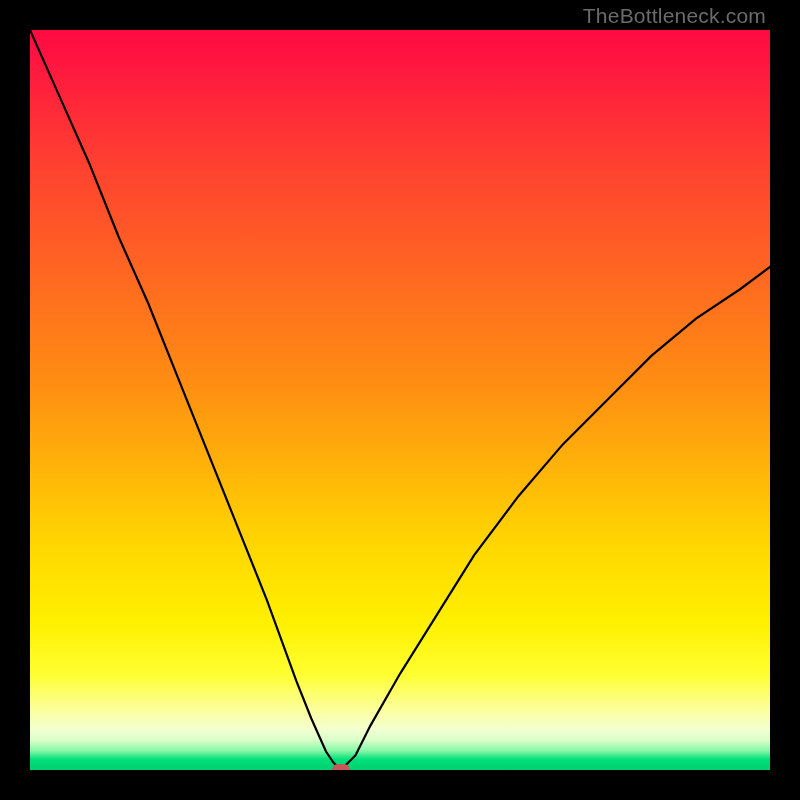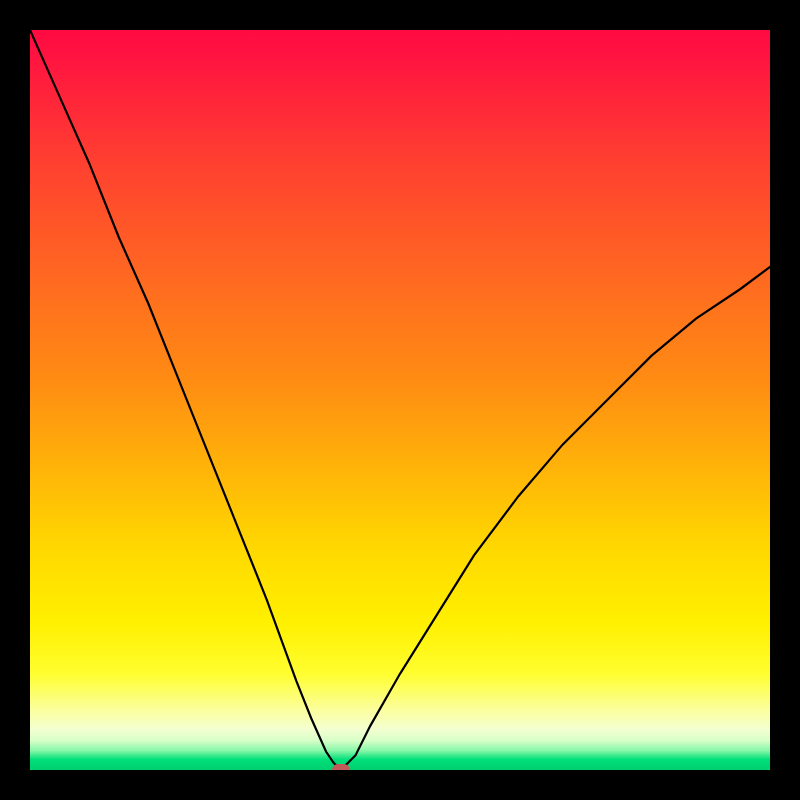--- a/index.html
+++ b/index.html
@@ -90,13 +90,14 @@
     <div class="gradient"></div>
 
     <svg class="curves" viewBox="0 0 740 740" preserveAspectRatio="none">
       <path d="M0.00 0.00 L29.60 66.60 L59.20 133.20 L88.80 207.20 L118.40 273.80 L148.00 347.80 L177.60 421.80 L207.20 495.80 L236.80 569.80 L266.40 651.20 L281.20 688.20 L296.00 721.50 L303.40 732.60 L310.80 740.00"></path>
       <path d="M310.80 740.00 L325.60 725.20 L340.40 695.60 L370.00 643.80 L407.00 584.60 L444.00 525.40 L488.40 466.20 L532.80 414.40 L577.20 370.00 L621.60 325.60 L666.00 288.60 L710.40 259.00 L740.00 236.80"></path>
     </svg>
 
     <div class="marker" style="left: 310.8px; top: 740px; background: rgb(194, 90, 90);"></div>
   </div>
 
+  <div class="watermark">TheBottleneck.com</div>
 </div>
 
 </body></html>

